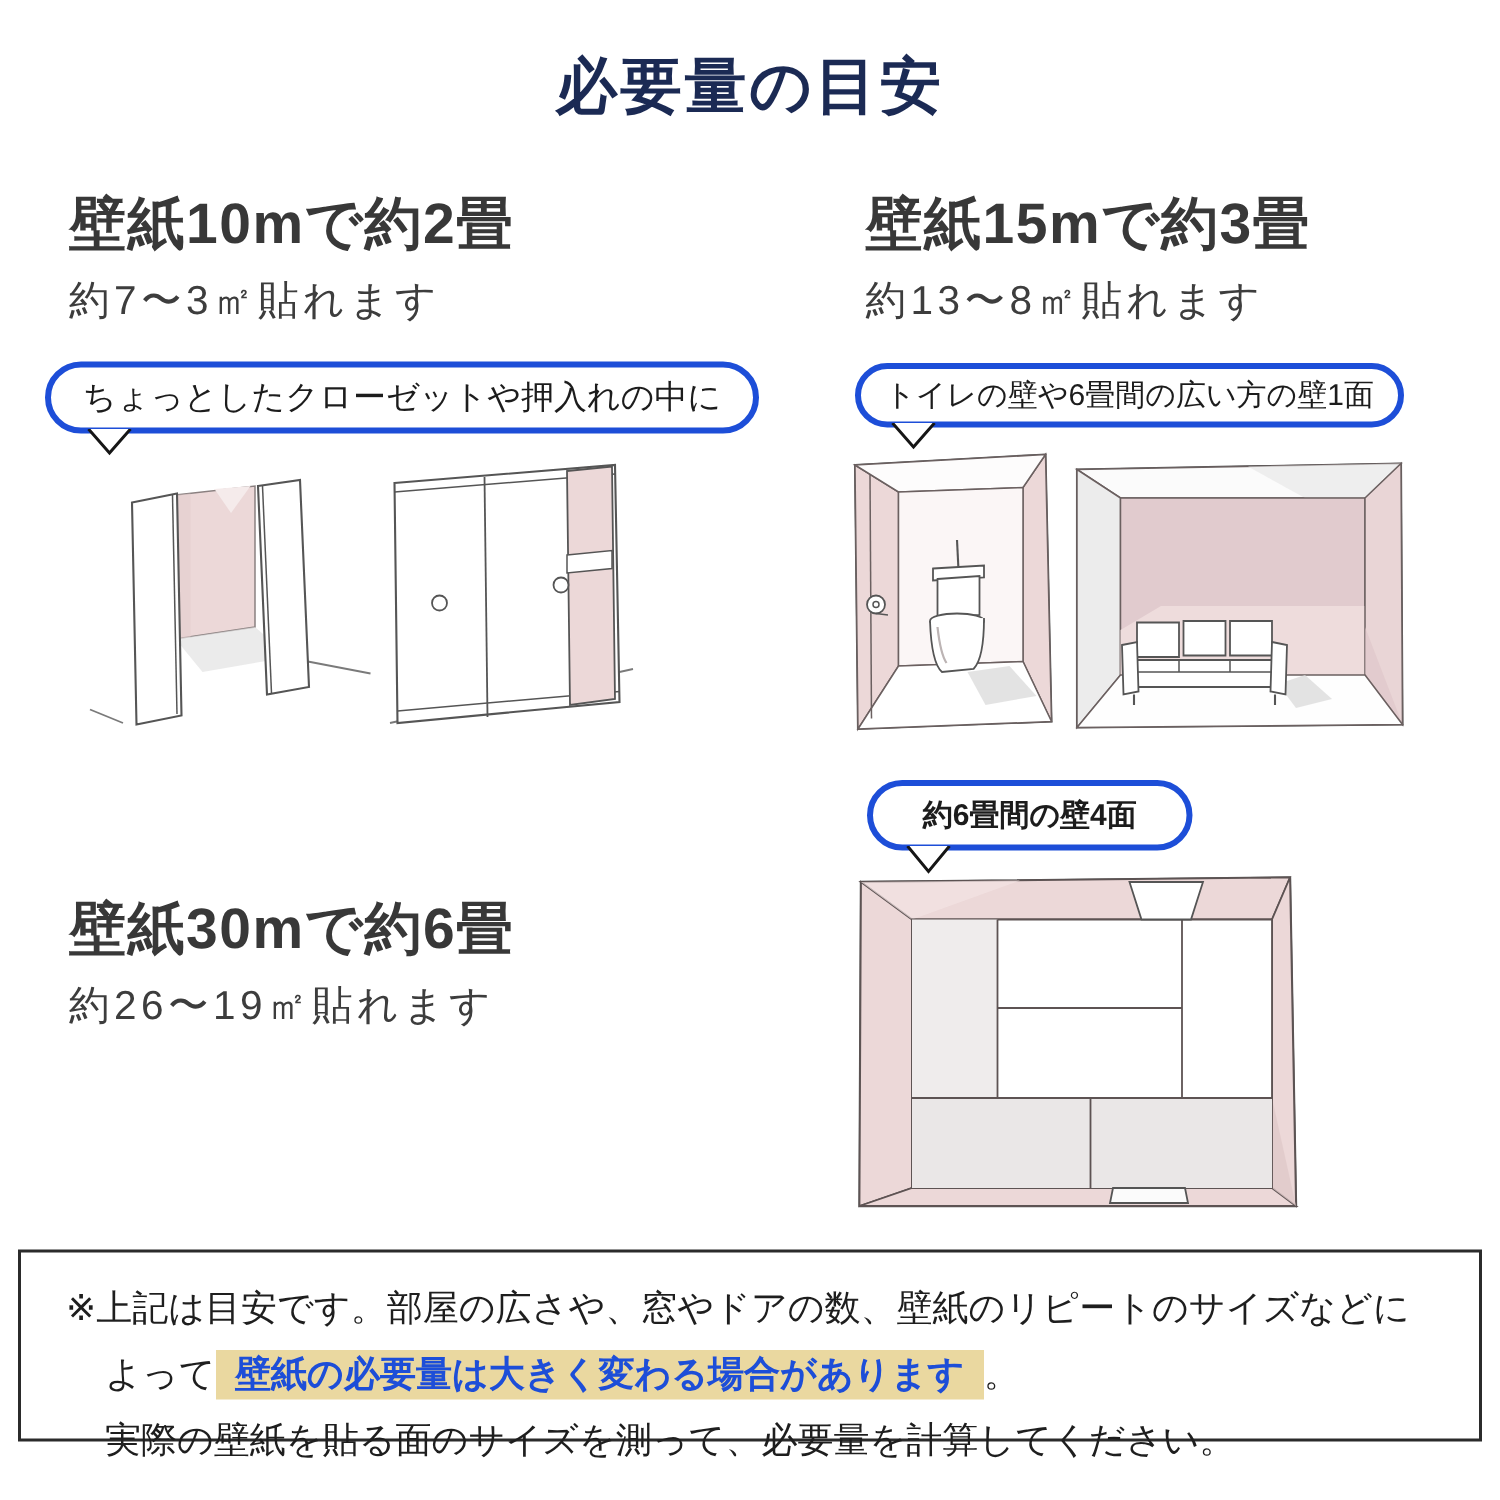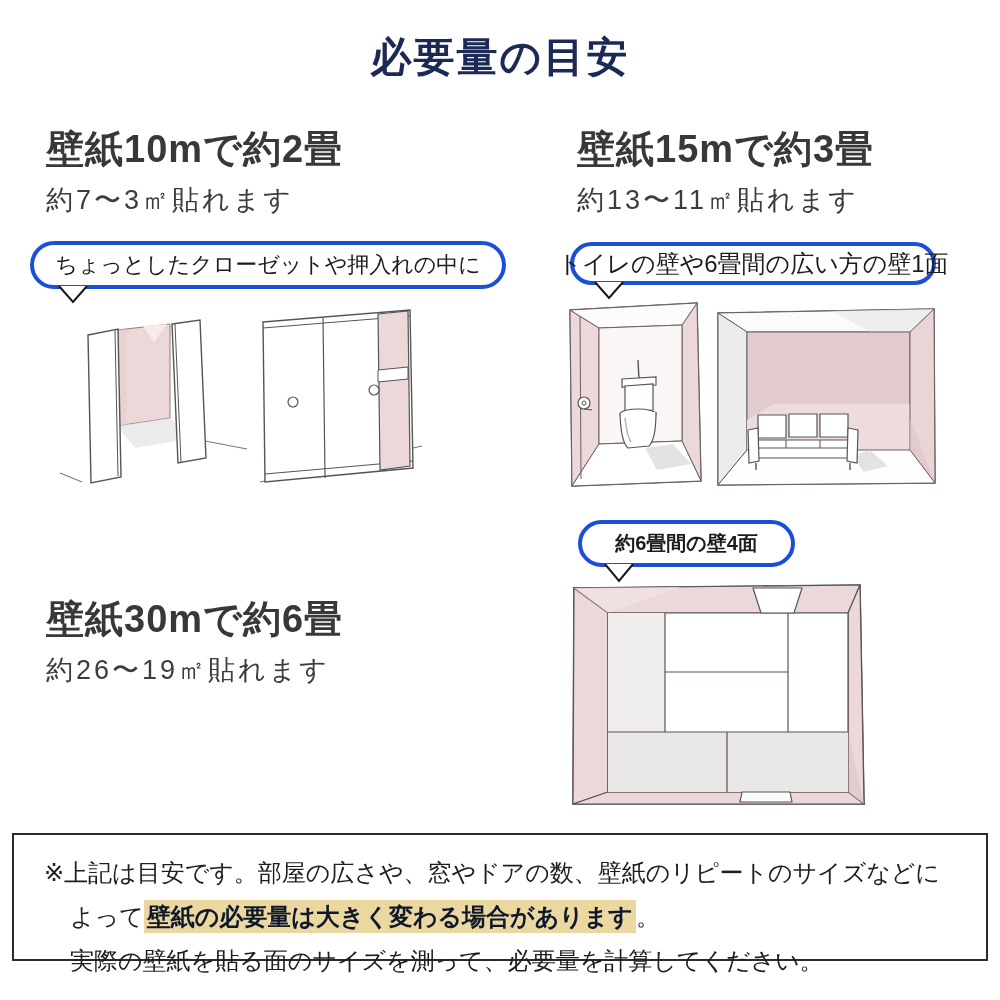--- a/index.html
+++ b/index.html
@@ -17,21 +17,21 @@
     color:#1c1c1c;white-space:nowrap;z-index:2;}
   .bubble-tail{position:absolute;z-index:3;}
 
   .sketch{position:absolute;}
   .sketch *{vector-effect:non-scaling-stroke;}
 
   .note{position:absolute;left:12px;top:833px;width:976px;height:128px;box-sizing:border-box;
     background:#fff;border:2px solid #2b2b2b;padding:21px 20px 0 30px;font-size:24px;color:#1e1e1e;}
   .note p{margin:0 0 10px 0;line-height:34px;white-space:nowrap;}
   .note .indent{padding-left:26px;}
-  .note mark{background:#ead8a0;color:#0f172a;font-weight:800;padding:3px 3px;}
+  .note mark{background:#ead8a0;color:#1d4ed8;font-weight:800;padding:3px 13px;}
 </style>
 </head>
 <body>
 
 <div class="canvas">
 
   <h1 class="page-title">必要量の目安</h1>
 
   <div class="heading" style="left:46px;top:124px;">壁紙10mで約2畳</div>
   <div class="sub" style="left:46px;top:182px;">約7〜3㎡貼れます</div>
@@ -63,23 +63,23 @@
     <path d="M11,30 L158,18" stroke="#555555" stroke-width="1"></path>
     <path d="M13,176 L161,163" stroke="#555555" stroke-width="1"></path>
     <polygon points="126,16 156,13 158,168 128,172" fill="#ecd8d8" stroke="#555555" stroke-width="1.2"></polygon>
     <polygon points="126,72 156,69 156,81 126,84" fill="#ffffff" stroke="#555555" stroke-width="1"></polygon>
     <path d="M71,20 L73,180" stroke="#555555" stroke-width="1.2"></path>
     <circle cx="41" cy="104" r="5" fill="#ffffff" stroke="#555555" stroke-width="1.2"></circle>
     <circle cx="122" cy="92" r="5" fill="#ffffff" stroke="#555555" stroke-width="1.2"></circle>
   </svg>
 
   <div class="heading" style="left:577px;top:124px;">壁紙15mで約3畳</div>
-  <div class="sub" style="left:577px;top:182px;">約13〜11㎡貼れます</div>
+  <div class="sub" style="left:577px;top:182px;">約13〜8㎡貼れます</div>
 
-  <div class="bubble" style="left:570px;top:242px;width:366px;height:43px;font-size:24px;">
+  <div class="bubble" style="left:570px;top:242px;width:366px;height:43px;font-size:20px;">
     <span>トイレの壁や6畳間の広い方の壁1面</span>
   </div>
   <svg class="bubble-tail" style="left:594px;top:282px;" width="30" height="18">
     <polygon points="1,0 15,16 29,0" fill="#ffffff"></polygon>
     <polyline points="1,0 15,16 29,0" fill="none" stroke="#161616" stroke-width="2"></polyline>
   </svg>
 
   <svg class="sketch" style="left:565px;top:298px;" width="140" height="190" viewBox="0 0 140 190">
     <polygon points="5,12 132,5 136,183 7,188" fill="#ffffff" stroke="#555555" stroke-width="1.4"></polygon>
     <polygon points="5,12 34,30 34,146 7,188" fill="#ecd8d8" stroke="#6b6060" stroke-width="1"></polygon>

